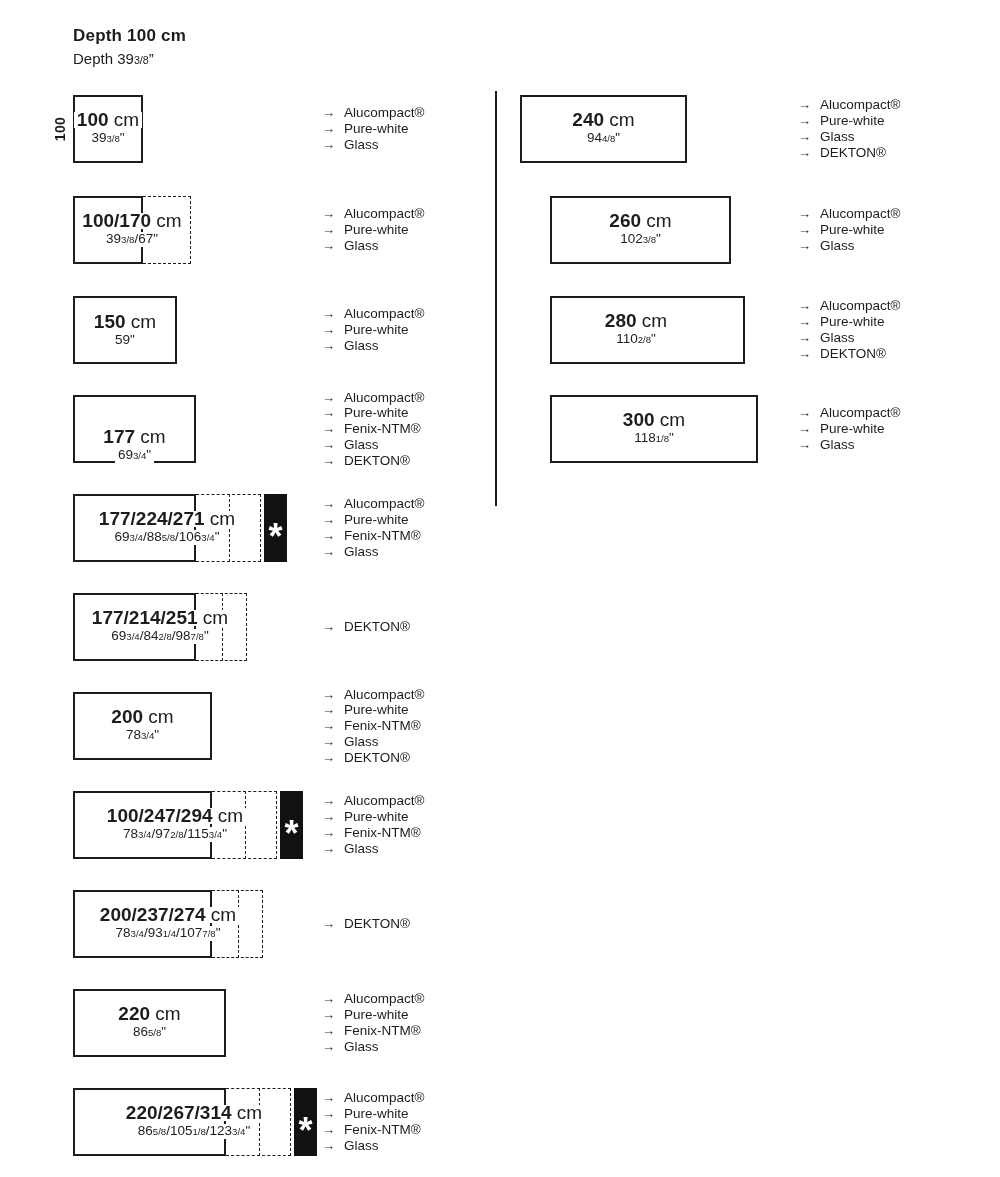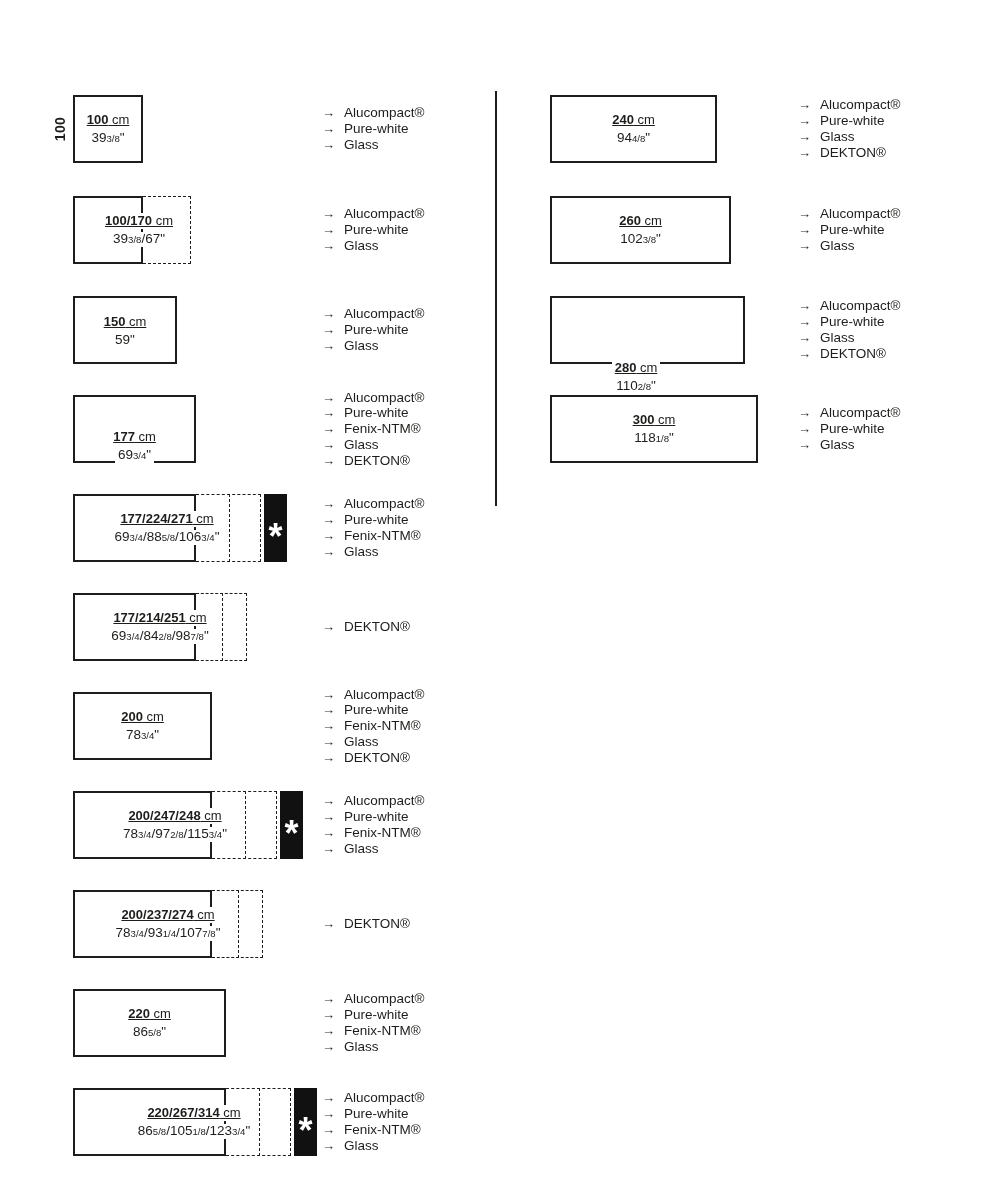--- a/index.html
+++ b/index.html
@@ -34,41 +34,45 @@
   .star-box span {
     color:#ffffff; font-size:36px; font-weight:bold; line-height:0;
     transform:translateY(9px); font-family:"Liberation Sans","DejaVu Sans",sans-serif;
   }
   .dims {
     position:absolute; left:0; top:0; height:68px; z-index:3;
     display:flex; flex-direction:column; align-items:center; justify-content:center;
     gap:3px; white-space:nowrap;
   }
   .dims .line { background:#ffffff; padding:0 3px; }
-  .cm-line { font-size:13px; line-height:16px;text-decoration:underline; }
+  .cm-line { font-size:19px; line-height:16px; }
   .cm-line b { font-weight:bold; }
   .inch-line { font-size:13.5px; line-height:14px; }
 
   .materials {
     position:absolute; height:68px; margin:0; padding:0; list-style:none;
     display:flex; flex-direction:column; justify-content:center;
   }
   .materials li { display:flex; align-items:baseline; line-height:15.8px; font-size:13.5px; white-space:nowrap; }
   .materials .arrow { width:17px; margin-right:5px; font-size:13px; color:#2a2a28; }
 
   .axis-label {
     position:absolute; width:20px; height:68px;
     display:flex; align-items:center; justify-content:center;
   }
   .axis-label span { transform:rotate(-90deg); font-weight:bold; font-size:14px; letter-spacing:.3px; }
 </style>
 </head>
 <body>
 
 <div class="page">
+  <div class="hdr">
+    <div class="hdr-title">Depth 100 cm</div>
+    <div class="hdr-sub">Depth 39<span class="frac">3/8</span>”</div>
+  </div>
   <div class="col-divider" id="col-divider" style="left: 495px; top: 91px; height: 415px;"></div>
   <div id="rows-root">
       <div class="size-row" style="left: 73px; top: 95px; width: 70px;">
         <div class="solid-box" style="width: 70px;"></div>
         <div class="dims" style="width: 70px;">
           <div class="line cm-line"><b>100</b> cm</div>
           <div class="line inch-line">39<span class="frac">3/8</span>"</div>
         </div>
       </div>
       <div class="axis-label" style="left: 50px; top: 95px; width: 20px;">
@@ -84,21 +88,21 @@
           <span class="mat-label">Pure-white</span>
         </li>
         <li>
           <span class="arrow">→</span>
           <span class="mat-label">Glass</span>
         </li>
       </ul>
       <div class="size-row" style="left: 73px; top: 196px; width: 118px;">
         <div class="solid-box" style="width: 70px;"></div>
         <div class="dashed-ext" style="left: 70px; width: 48px;"></div>
-        <div class="dims" style="width: 118px; margin-left: 7px;">
+        <div class="dims" style="width: 118px;">
           <div class="line cm-line"><b>100/170</b> cm</div>
           <div class="line inch-line">39<span class="frac">3/8</span>/67"</div>
         </div>
       </div>
       <ul class="materials" style="left: 322px; top: 196px;">
         <li>
           <span class="arrow">→</span>
           <span class="mat-label">Alucompact®</span>
         </li>
         <li>
@@ -235,21 +239,21 @@
         </li>
       </ul>
       <div class="size-row" style="left: 73px; top: 791px; width: 230px;">
         <div class="solid-box" style="width: 139px;"></div>
         <div class="dashed-ext" style="left: 139px; width: 65px;"></div>
         <div class="dashed-div" style="left: 172px;"></div>
         <div class="star-box" style="left: 207px;">
           <span>*</span>
         </div>
         <div class="dims" style="width: 204px;">
-          <div class="line cm-line"><b>200/247/248</b> cm</div>
+          <div class="line cm-line"><b>100/247/294</b> cm</div>
           <div class="line inch-line">78<span class="frac">3/4</span>/97<span class="frac">2/8</span>/115<span class="frac">3/4</span>"</div>
         </div>
       </div>
       <ul class="materials" style="left: 322px; top: 791px;">
         <li>
           <span class="arrow">→</span>
           <span class="mat-label">Alucompact®</span>
         </li>
         <li>
           <span class="arrow">→</span>
@@ -327,21 +331,21 @@
         </li>
         <li>
           <span class="arrow">→</span>
           <span class="mat-label">Fenix-NTM®</span>
         </li>
         <li>
           <span class="arrow">→</span>
           <span class="mat-label">Glass</span>
         </li>
       </ul>
-      <div class="size-row" style="left: 550px; top: 95px; width: 167px;">
+      <div class="size-row" style="left: 520px; top: 95px; width: 167px;">
         <div class="solid-box" style="width: 167px;"></div>
         <div class="dims" style="width: 167px;">
           <div class="line cm-line"><b>240</b> cm</div>
           <div class="line inch-line">94<span class="frac">4/8</span>"</div>
         </div>
       </div>
       <ul class="materials" style="left: 798px; top: 95px;">
         <li>
           <span class="arrow">→</span>
           <span class="mat-label">Alucompact®</span>
@@ -375,21 +379,21 @@
           <span class="arrow">→</span>
           <span class="mat-label">Pure-white</span>
         </li>
         <li>
           <span class="arrow">→</span>
           <span class="mat-label">Glass</span>
         </li>
       </ul>
       <div class="size-row" style="left: 550px; top: 296px; width: 195px;">
         <div class="solid-box" style="width: 195px;"></div>
-        <div class="dims" style="width: 172px; margin-top: 47px;">
+        <div class="dims" style="width: 172px;">
           <div class="line cm-line"><b>280</b> cm</div>
           <div class="line inch-line">110<span class="frac">2/8</span>"</div>
         </div>
       </div>
       <ul class="materials" style="left: 798px; top: 296px;">
         <li>
           <span class="arrow">→</span>
           <span class="mat-label">Alucompact®</span>
         </li>
         <li>

